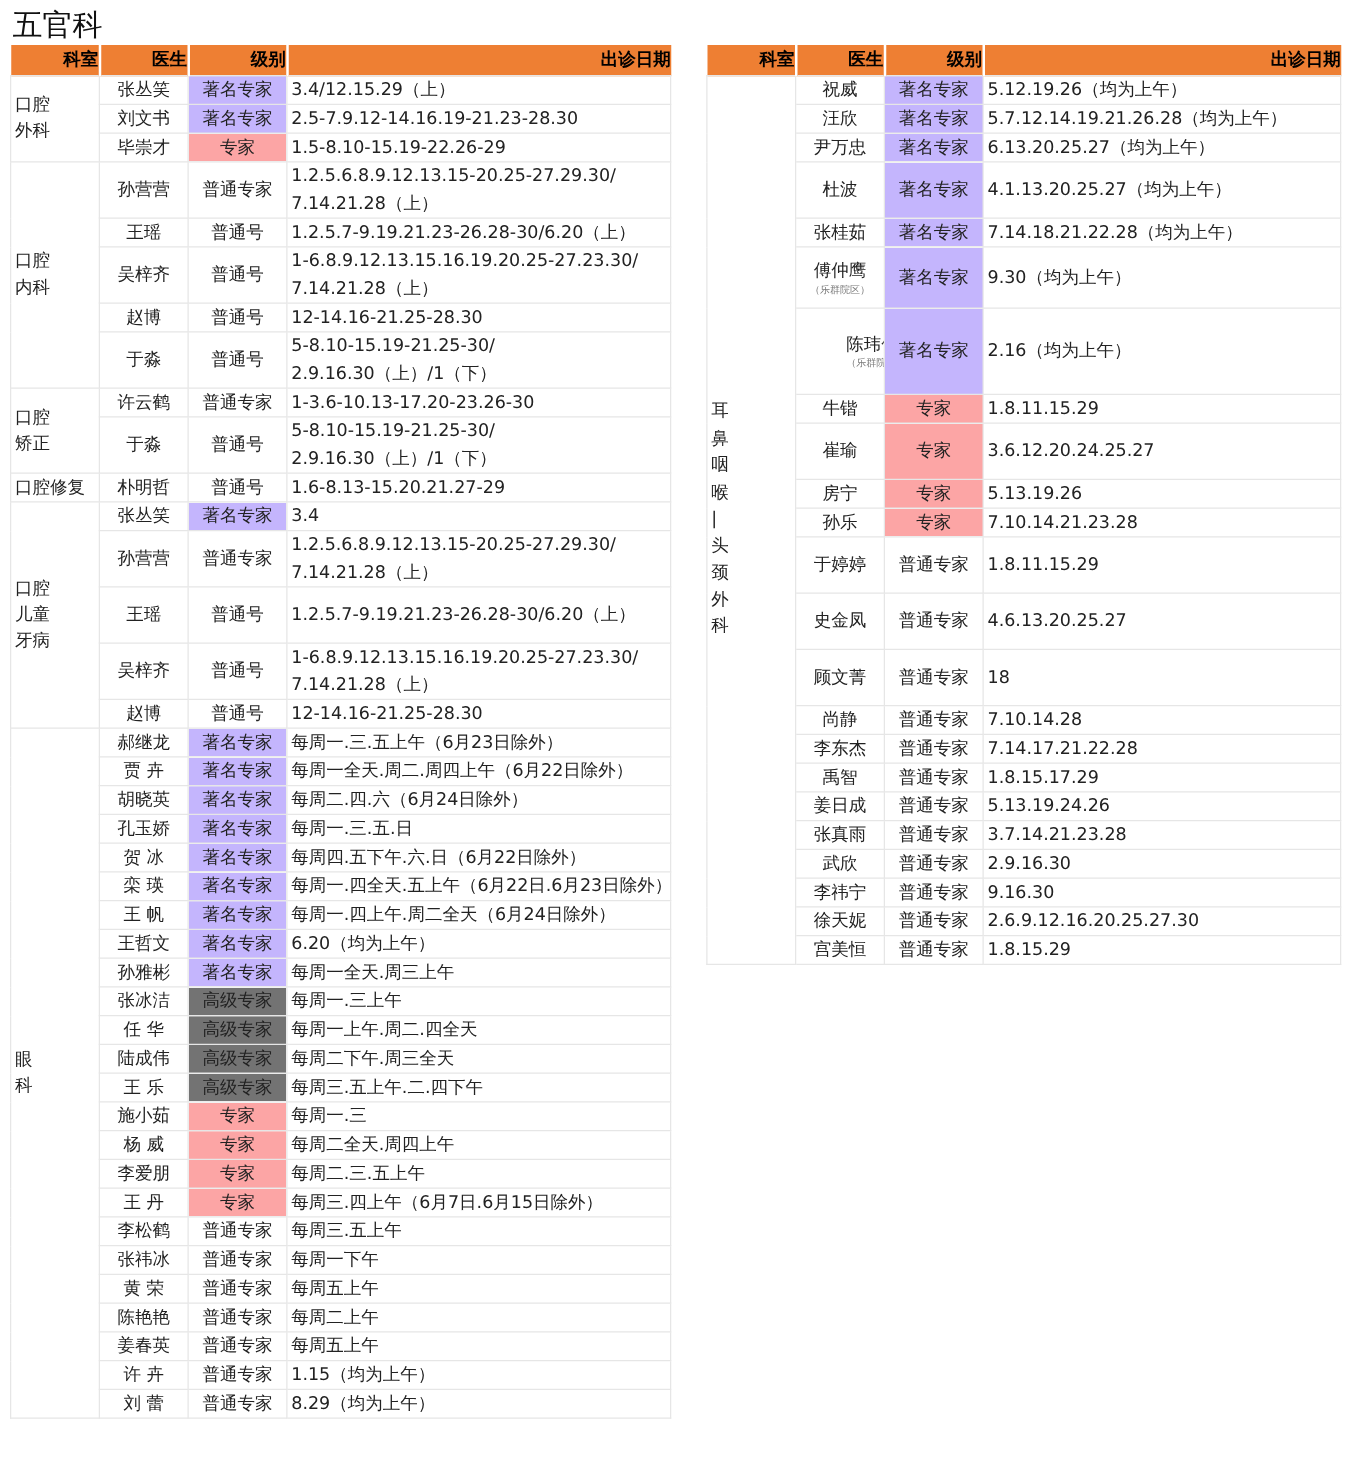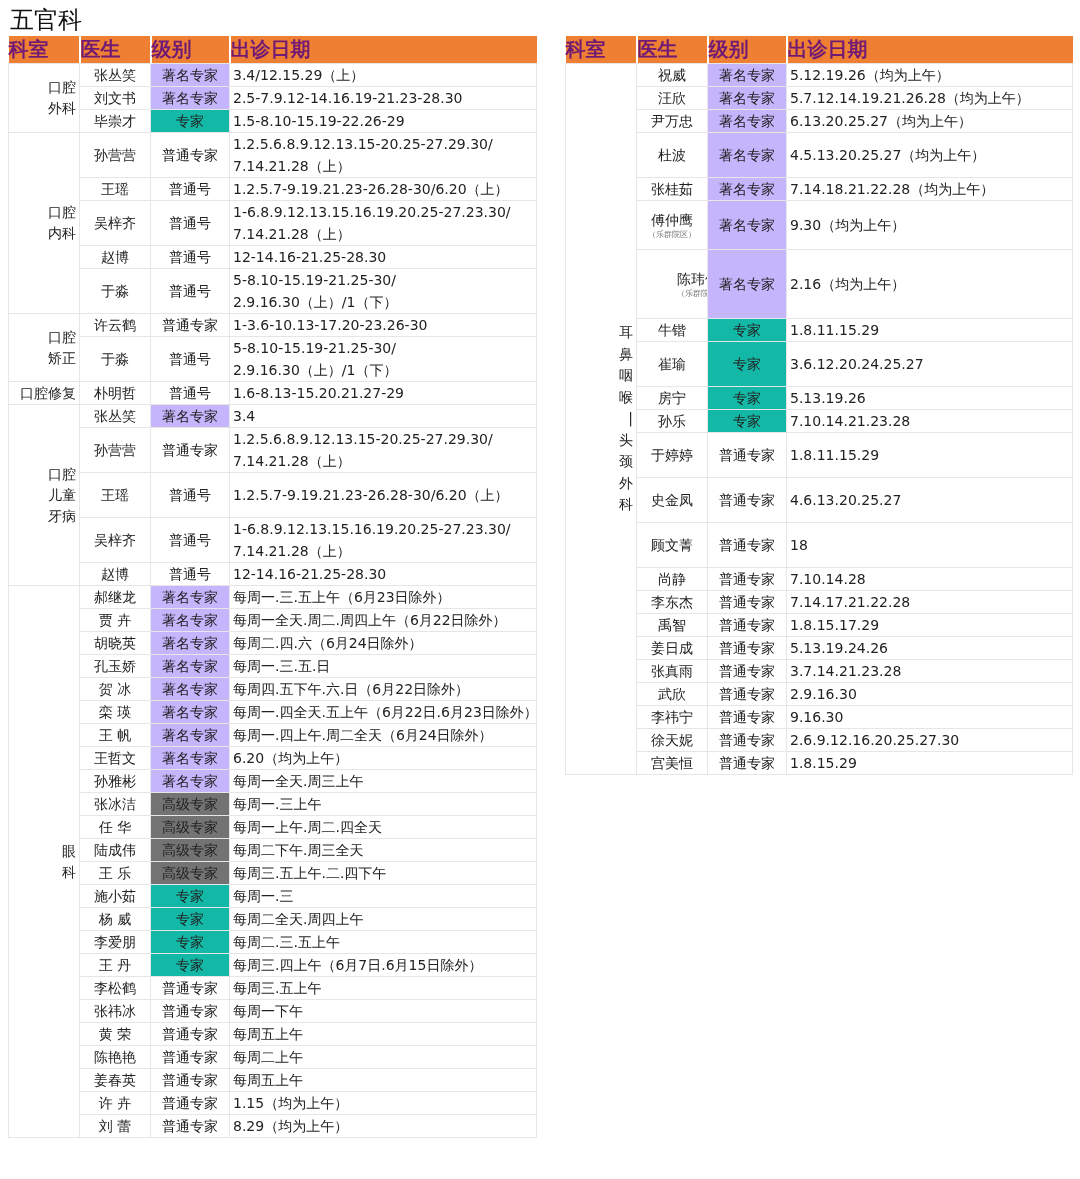--- a/index.html
+++ b/index.html
@@ -3,33 +3,33 @@
 <meta charset="utf-8">
 <style>
   html, body { margin: 0; padding: 0; background: #ffffff; }
   body { width: 1080px; height: 1179px; position: relative; overflow: hidden;
          font-family: "DejaVu Sans", "Liberation Sans", sans-serif; color: #222; }
   .page-title { position: absolute; left: 10px; top: 4px; font-size: 24px; color: #111; }
   table.sched { position: absolute; top: 36px; border-collapse: collapse; table-layout: fixed;
                 font-size: 14px; background: #fff; }
   table.sched.left { left: 8px; width: 529px; }
   table.sched.right { left: 565px; width: 508px; }
-  table.sched th { background: #ee7f33; color: #701a75; font-weight: bold; height: 24px; padding: 0;
-                   border-right: 2px solid #fff; font-size: 20px; text-align: left; }
+  table.sched th { background: #ee7f33; color: #000000; font-weight: bold; height: 24px; padding: 0;
+                   border-right: 2px solid #fff; font-size: 14px; text-align: right; }
   table.sched th:last-child { border-right: none; }
   table.sched td { border: 1px solid #e6e6e6; padding: 0 3px; height: 22px; line-height: 20px;
                    white-space: nowrap; overflow: hidden; }
-  table.sched td.dept { text-align: right; white-space: normal; line-height: 21px; color: #222; }
+  table.sched td.dept { text-align: left; white-space: normal; line-height: 21px; color: #222; }
   table.sched td.dept.vertical { line-height: 21.5px; }
   table.sched td.doc { text-align: center; }
   table.sched td.lvl { text-align: center; padding: 0; }
   table.sched td.date { text-align: left; padding-left: 3px; white-space: pre; line-height: 22px; }
   td.lvl.famous { background: #c4b5fd; }
   td.lvl.senior { background: #737373; }
-  td.lvl.expert { background: #14b8a6; margin-top: 42px; }
+  td.lvl.expert { background: #fca5a5; margin-top: 42px; }
   td.lvl.normal { background: #ffffff; margin-top: 28px; }
   .campus { display: block; font-size: 8px; color: #777; line-height: 10px; }
   .docname { display: block; line-height: 20px; }
   tr.h46 td { height: 44px; }
   tr.h50 td { height: 48px; }
   tr.h70 td { height: 68px; padding-left: 40px; }
 </style>
 </head>
 <body>
 
@@ -396,21 +396,21 @@
           <span class="docname">尹万忠</span>
         </td>
         <td class="lvl famous">著名专家</td>
         <td class="date">6.13.20.25.27（均为上午）</td>
       </tr>
       <tr class="h46">
         <td class="doc">
           <span class="docname">杜波</span>
         </td>
         <td class="lvl famous">著名专家</td>
-        <td class="date">4.5.13.20.25.27（均为上午）</td>
+        <td class="date">4.1.13.20.25.27（均为上午）</td>
       </tr>
       <tr>
         <td class="doc">
           <span class="docname">张桂茹</span>
         </td>
         <td class="lvl famous">著名专家</td>
         <td class="date">7.14.18.21.22.28（均为上午）</td>
       </tr>
       <tr class="h50">
         <td class="doc">

